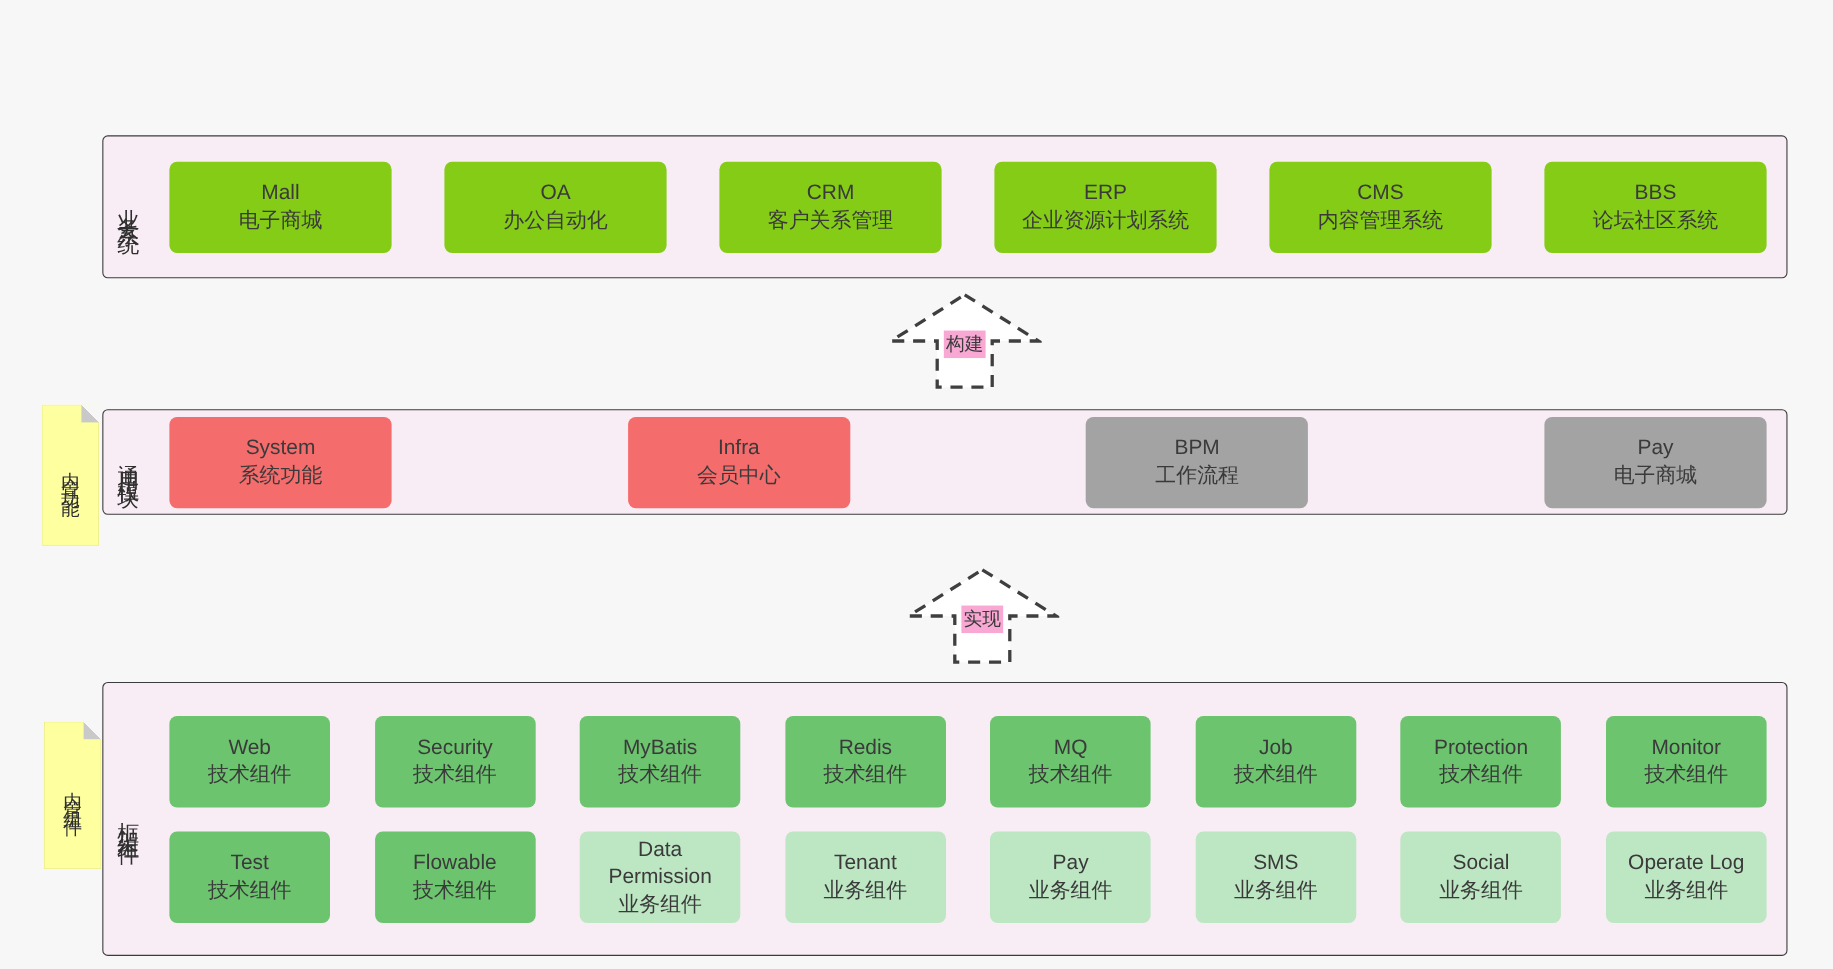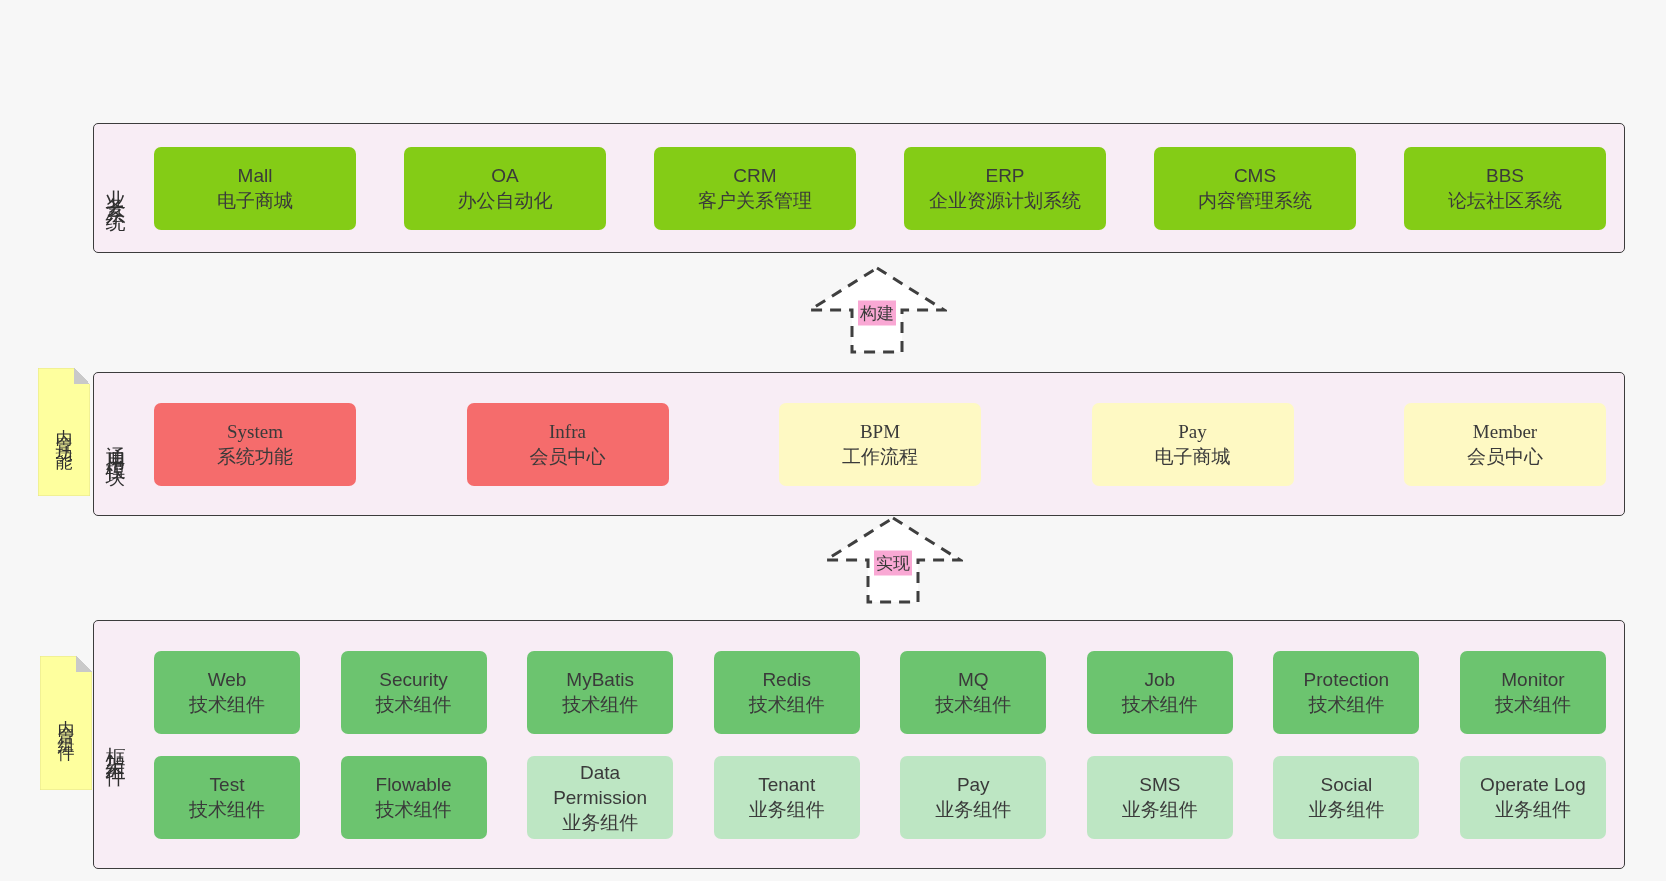--- a/index.html
+++ b/index.html
@@ -8,21 +8,21 @@
     background:#f7f7f7;
     font-family:"Liberation Sans","DejaVu Sans",sans-serif;
     color:#3a3a3a;
   }
   .band{
     position:absolute;left:93px;width:1532px;
     background:#f8edf5;border:1.6px solid #3c3c3c;border-radius:5px;
     box-sizing:border-box;
   }
   .band-1{top:123px;height:130px;}
-  .band-2{top:372px;height:144px;font-family:Liberation Serif, serif;}
+  .band-2{top:372px;height:96px;}
   .band-3{top:620px;height:249px;}
   .band-label{
     position:absolute;left:12px;top:50%;transform:translateY(-50%);
     writing-mode:vertical-lr;text-orientation:upright;
     font-size:20px;letter-spacing:7px;color:#2f2f2f;line-height:1;
     white-space:nowrap;
   }
   .rows{
     position:absolute;left:60px;right:18px;top:0;bottom:0;
     display:flex;flex-direction:column;justify-content:center;gap:22px;
@@ -31,21 +31,21 @@
   .mbox{
     height:83px;border-radius:7px;
     display:flex;flex-direction:column;justify-content:center;align-items:center;
     text-align:center;font-size:19px;line-height:25px;color:#3a3a3a;
     box-sizing:border-box;padding:2px 6px;
   }
   .band-1 .mbox,.band-2 .mbox{flex:0 0 202px;}
   .band-3 .mbox{flex:0 0 146px;}
   .v-blue{background:#84cc16;}
   .v-red{background:#f56c6c;}
-  .v-pink{background:#fef9c3;}
+  .v-pink{background:#a3a3a3;}
   .v-green{background:#6cc46f;}
   .v-lightgreen{background:#bde6c3;}
   .sticky{
     position:absolute;width:52px;background:#feff9e;
     box-shadow:0 0 0 0.5px #e3e38a inset;
   }
   .sticky-1{left:38px;top:368px;height:128px;}
   .sticky-2{left:40px;top:656px;height:134px;}
   .sticky .fold{
     position:absolute;top:0;right:0;width:16px;height:16px;
@@ -138,24 +138,20 @@
         <div class="mbox v-pink">
           <span>BPM</span>
           <span>工作流程</span>
         </div>
 
         <div class="mbox v-pink">
           <span>Pay</span>
           <span>电子商城</span>
         </div>
 
-        <div class="mbox v-pink">
-          <span>Member</span>
-          <span>会员中心</span>
-        </div>
 
       </div>
   </div>
 </div>
 
 <div class="arrow arrow-2">
   <svg viewBox="0 0 140 90">
     <polygon points="70,3 137,45 95,45 95,87 45,87 45,45 3,45" fill="#ffffff" stroke="#3f3f3f" stroke-width="3" stroke-dasharray="11 8" stroke-linejoin="miter"></polygon>
   </svg>
   <span class="arrow-label">实现</span>

